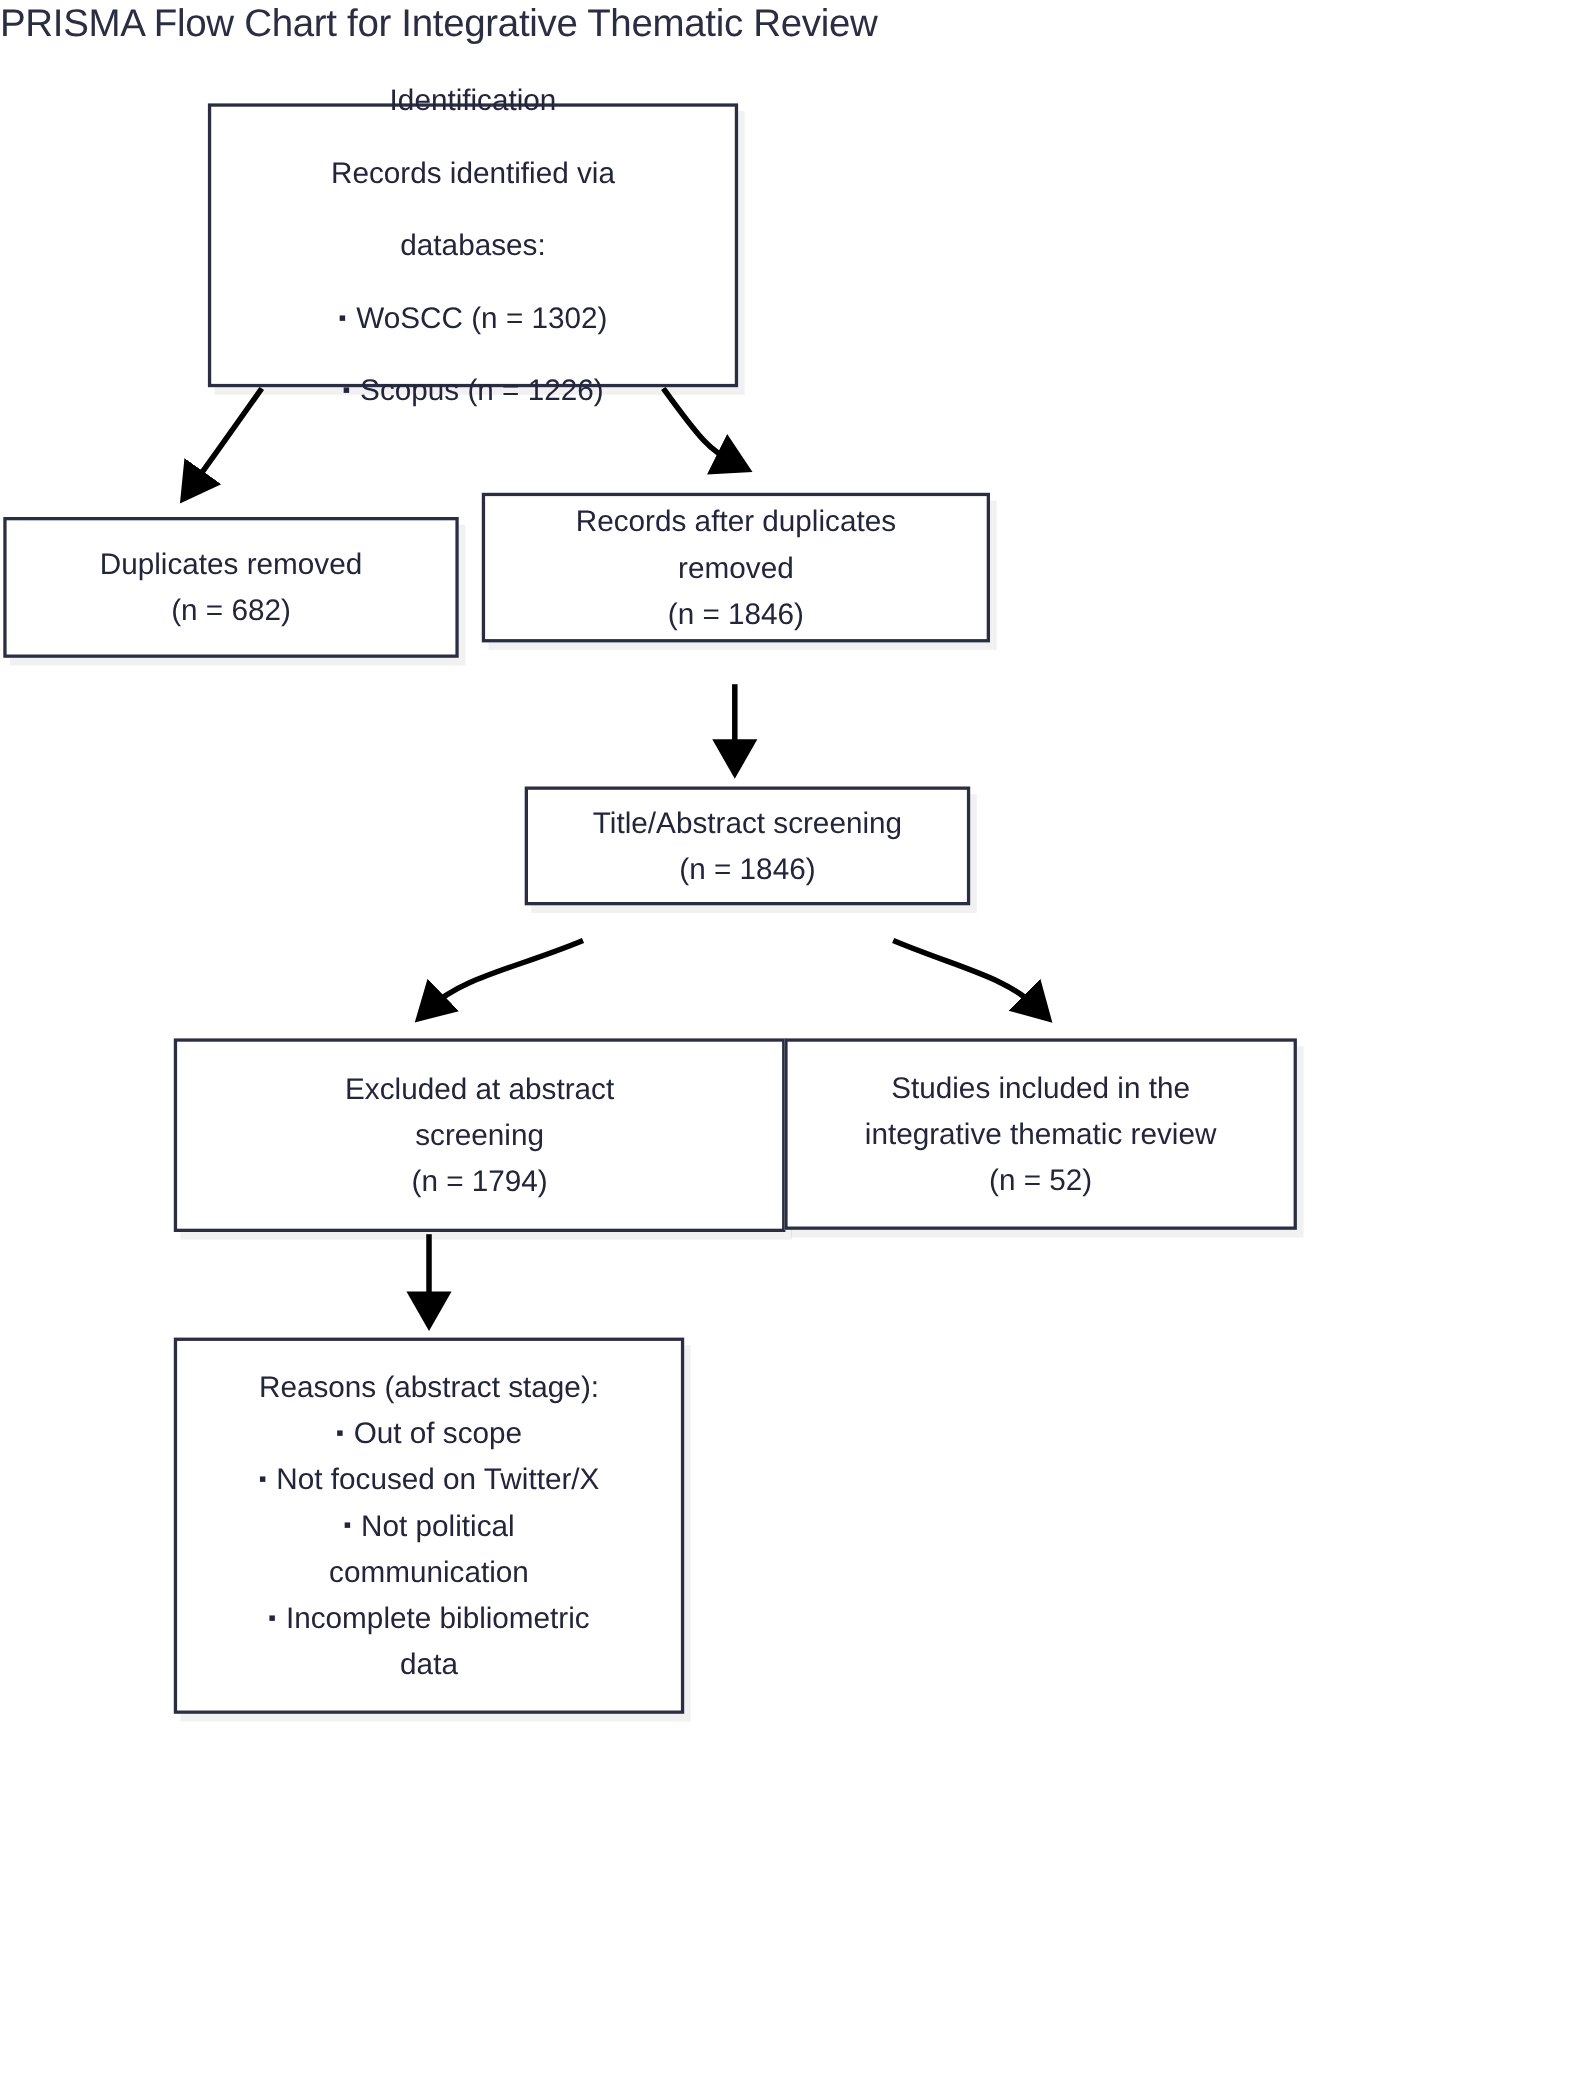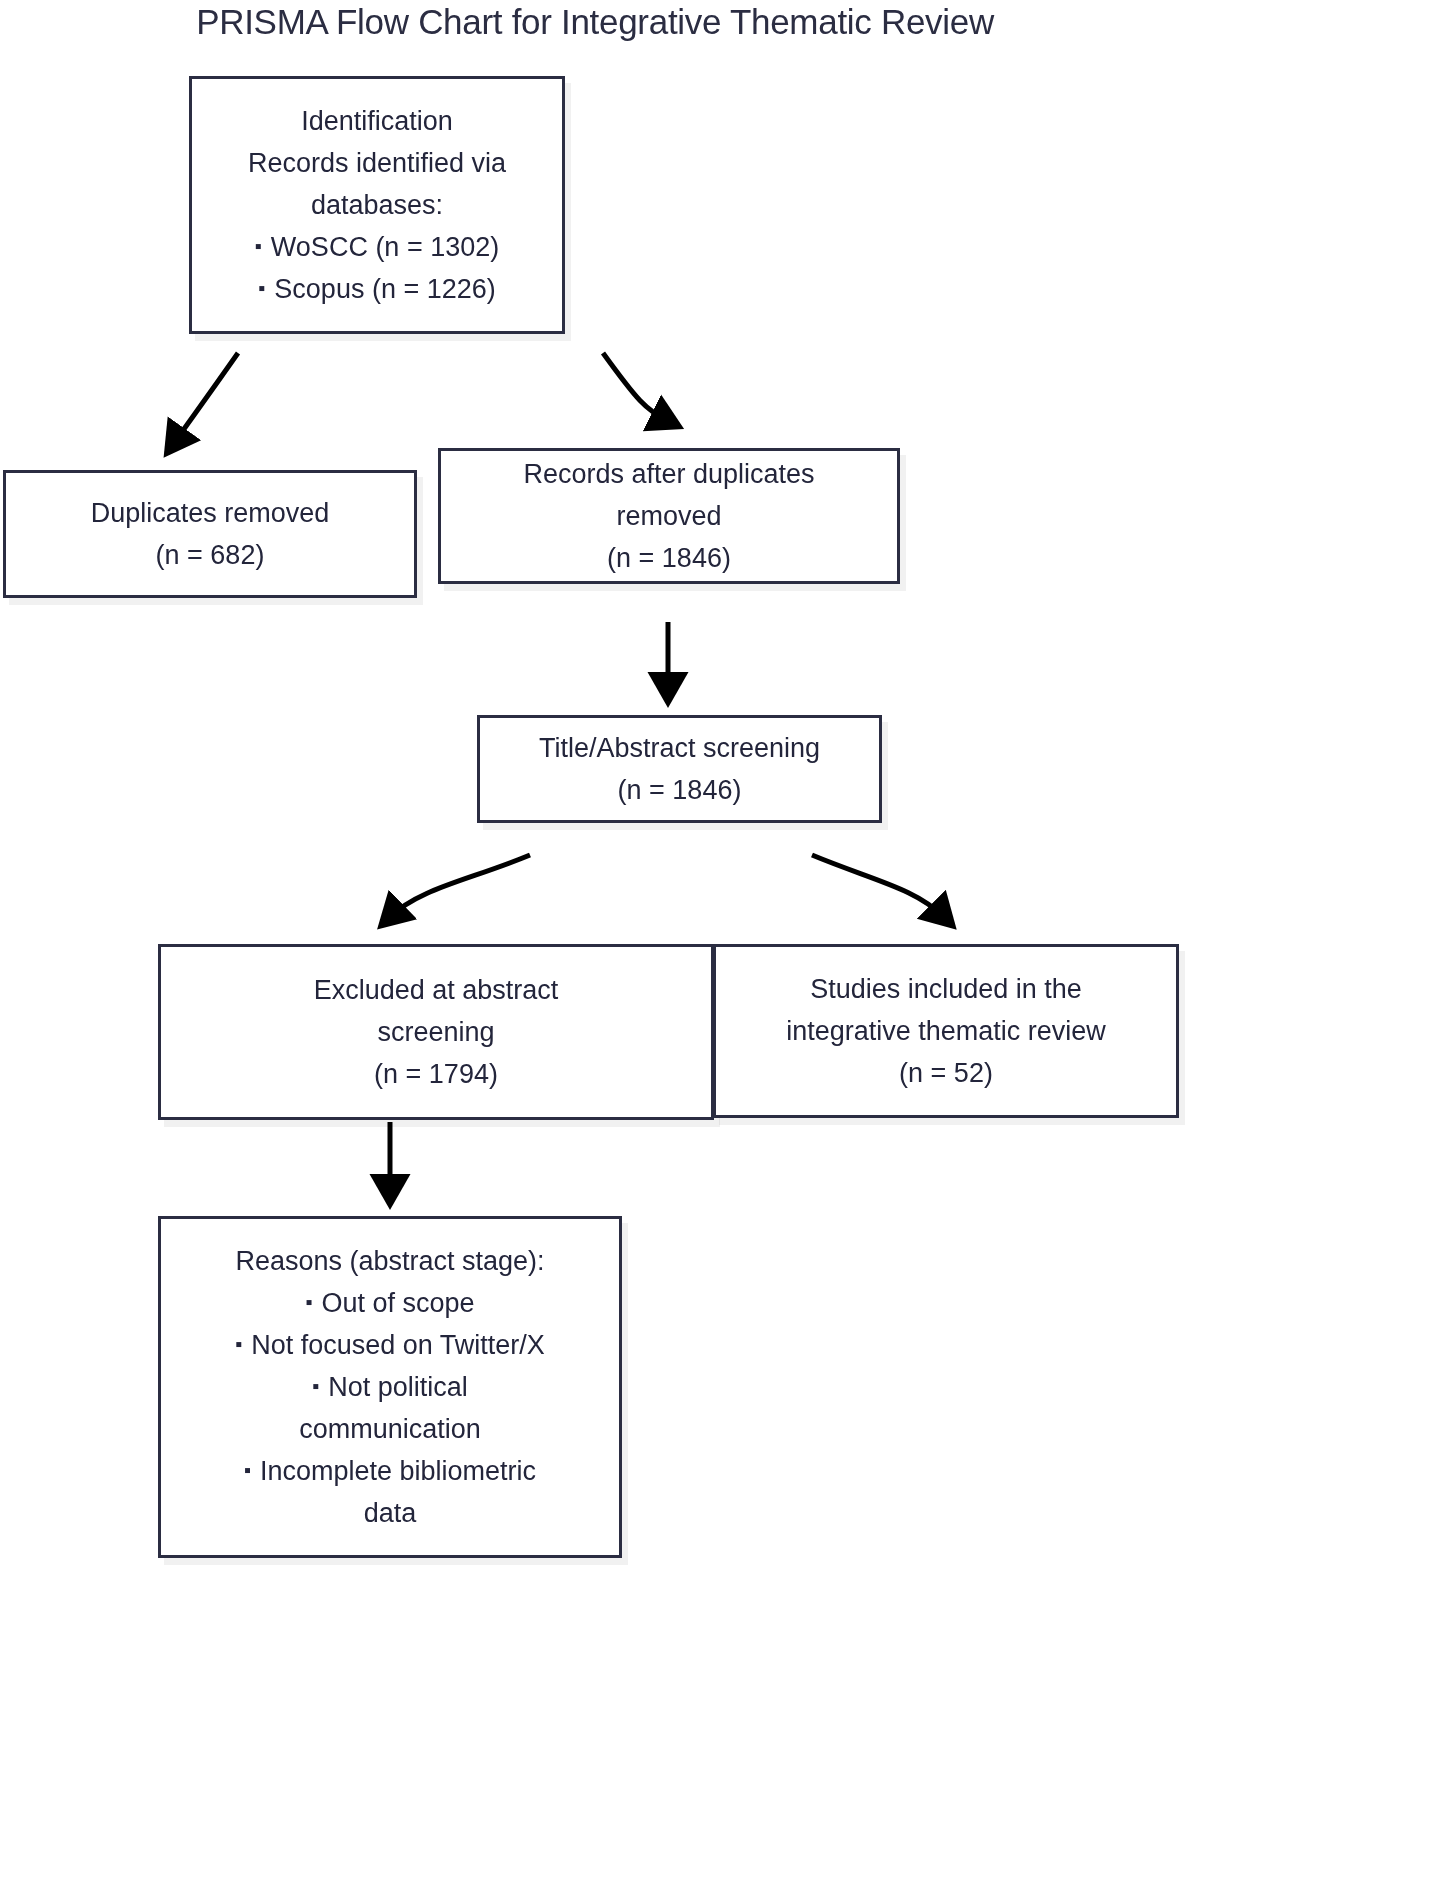--- a/index.html
+++ b/index.html
@@ -21,21 +21,21 @@
     top: 0;
     width: 1441px;
     height: 1903px;
     pointer-events: none;
   }
   .title {
     position: absolute;
     left: 0;
     top: 2px;
     width: 1190px;
-    text-align: center;
+    text-align: left;
     font-size: 35px;
     color: #2b2d42;
     letter-spacing: -0.3px;
     white-space: nowrap;
   }
   .node {
     position: absolute;
     box-sizing: border-box;
     background: #ffffff;
     border: 3px solid #2b2d42;
@@ -54,21 +54,21 @@
   .node .bullet-ln { display: block; white-space: nowrap; }
   .node .bullet-ln::before {
     content: "\25AA";
     font-size: 20px;
     position: relative;
     top: -3px;
     margin-right: 9px;
   }
   .node .wrap-ln { display: block; }
 
-  #node-identification { left: 189px; top: 76px;  width: 376px; height: 258px; }
+  #node-identification { left: 189px; top: 94px;  width: 482px; height: 258px; gap: 24px; }
   #node-duplicates     { left: 3px;   top: 470px; width: 414px; height: 128px; }
   #node-after-dupes    { left: 438px; top: 448px; width: 462px; height: 136px; }
   #node-screening      { left: 477px; top: 715px; width: 405px; height: 108px; }
   #node-excluded       { left: 158px; top: 944px; width: 556px; height: 176px; }
   #node-included       { left: 713px; top: 944px; width: 466px; height: 174px; }
   #node-reasons        { left: 158px; top: 1216px; width: 464px; height: 342px; }
 </style>
 </head>
 <body>
 

